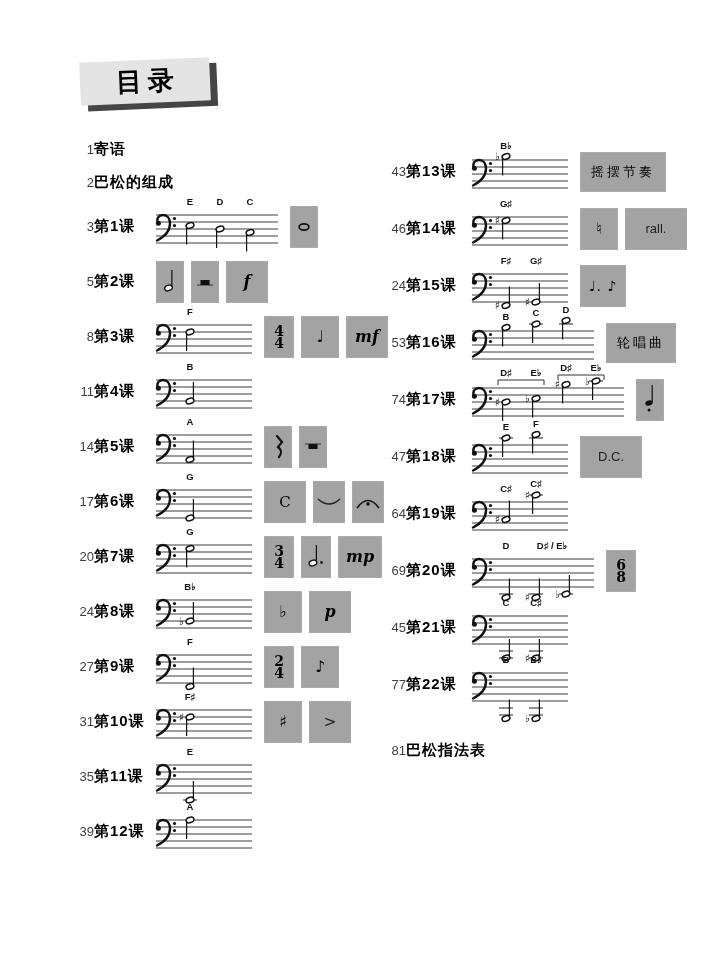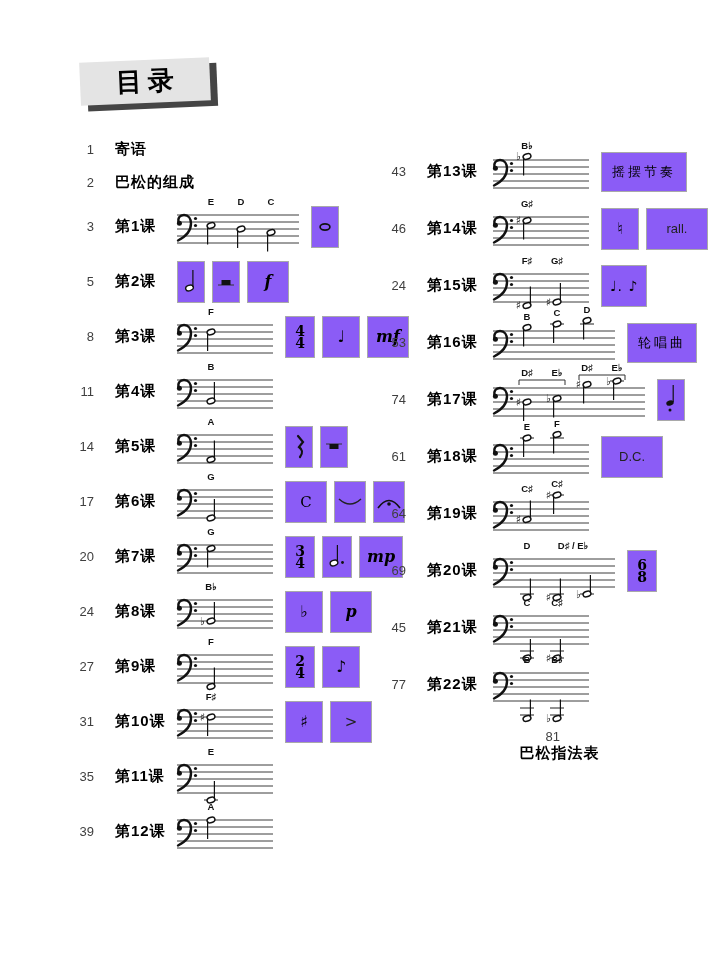--- a/index.html
+++ b/index.html
@@ -10,29 +10,29 @@
              box-shadow:7px 6px 0 0 #454545;display:flex;align-items:center;justify-content:center;}
   .title-text{font-size:26px;font-weight:bold;letter-spacing:6px;padding-left:6px;}
   .columns{position:absolute;top:133px;left:72px;display:flex;}
   .col-left{width:306px;flex:none;}
   .col-right{width:330px;flex:none;padding-top:10px;padding-left:6px;}
   .row{display:flex;align-items:center;}
   .row.textrow{height:33px;}
   .col-left .row.lesson{height:55px;}
   .col-right .row.lesson{height:57px;}
   .col-right .row.endtext{height:43px;}
-  .col-right .row.endtext.first{margin-top:16px;flex-direction:column;}
+  .col-right .row.endtext.first{margin-top:16px;}
   .pg{width:22px;text-align:right;font-size:13px;color:#3f3f3f;flex:none;}
-  .lbl{margin-left:21px;font-size:15px;font-weight:bold;letter-spacing:1px;flex:none;min-width:60px;}
+  .lbl{margin-left:0;font-size:15px;font-weight:bold;letter-spacing:1px;flex:none;min-width:60px;}
   .col-right .lbl{min-width:64px;}
   .staff{flex:none;margin:-14px 0;display:block;}
   .boxes{display:flex;align-items:center;gap:7px;margin-left:10px;}
   .boxes.nostaff{margin-left:2px;}
   .bx{border:1px solid #a9a9a9;display:flex;flex-direction:row;align-items:center;
-      justify-content:center;flex:none;min-width:26px;height:40px;background:#8b5cf6;}
+      justify-content:center;flex:none;min-width:26px;height:40px;background:#a3a3a3;}
   .bx-dyn{font-family:"DejaVu Serif",serif;font-style:italic;font-weight:bold;
           font-size:16px;padding:0 7px;}
   .bx-glyph{font-family:"DejaVu Sans",sans-serif;font-size:16px;padding:0 5px;}
   .bx-ts{flex-direction:column;width:28px;font-family:"DejaVu Serif",serif;
          font-weight:bold;font-size:14px;line-height:12px;}
   .bx-common{font-family:"DejaVu Serif",serif;font-size:15px;padding:0 7px;}
   .bx-accent{font-family:"DejaVu Sans",sans-serif;font-size:15px;padding:0 7px;color:#222;}
   .bx-plain{font-size:13px;padding:0 17px;color:#222;}
   .bx-cn{font-size:13px;font-weight:normal;letter-spacing:3px;padding:0 10px;height:38px;}
   .bx-rhythm{font-family:"DejaVu Sans",sans-serif;font-size:14px;padding:0 8px;letter-spacing:1px;}
@@ -525,21 +525,21 @@
           <span class="bx">
             <svg width="24" height="44" viewBox="0 0 24 44">
               <ellipse cx="11" cy="25" rx="3.8" ry="2.6" transform="rotate(-18 11 25)" fill="#111"></ellipse>
               <line x1="14.2" y1="24" x2="14.2" y2="7" stroke="#111" stroke-width="1.2"></line>
               <circle cx="11" cy="32" r="1.5" fill="#111"></circle>
             </svg>
           </span>
         </span>
       </div>
       <div class="row lesson">
-        <span class="pg">61</span>
+        <span class="pg">47</span>
         <span class="lbl">第18课</span>
         <svg class="staff" width="100" height="84" viewBox="0 0 100 84">
           <line x1="2" y1="30" x2="98" y2="30" stroke="#3c3c3c" stroke-width="1"></line>
           <line x1="2" y1="37" x2="98" y2="37" stroke="#3c3c3c" stroke-width="1"></line>
           <line x1="2" y1="44" x2="98" y2="44" stroke="#3c3c3c" stroke-width="1"></line>
           <line x1="2" y1="51" x2="98" y2="51" stroke="#3c3c3c" stroke-width="1"></line>
           <line x1="2" y1="58" x2="98" y2="58" stroke="#3c3c3c" stroke-width="1"></line>
           <g>
             <path d="M4,38 C2,33 5,30 9,30 C13.5,30 16,33.5 16,38.5 C16,46 10,52 3,55.5" fill="none" stroke="#111" stroke-width="2.4" stroke-linecap="round"></path>
             <circle cx="4.4" cy="38.3" r="2.5" fill="#111"></circle>

